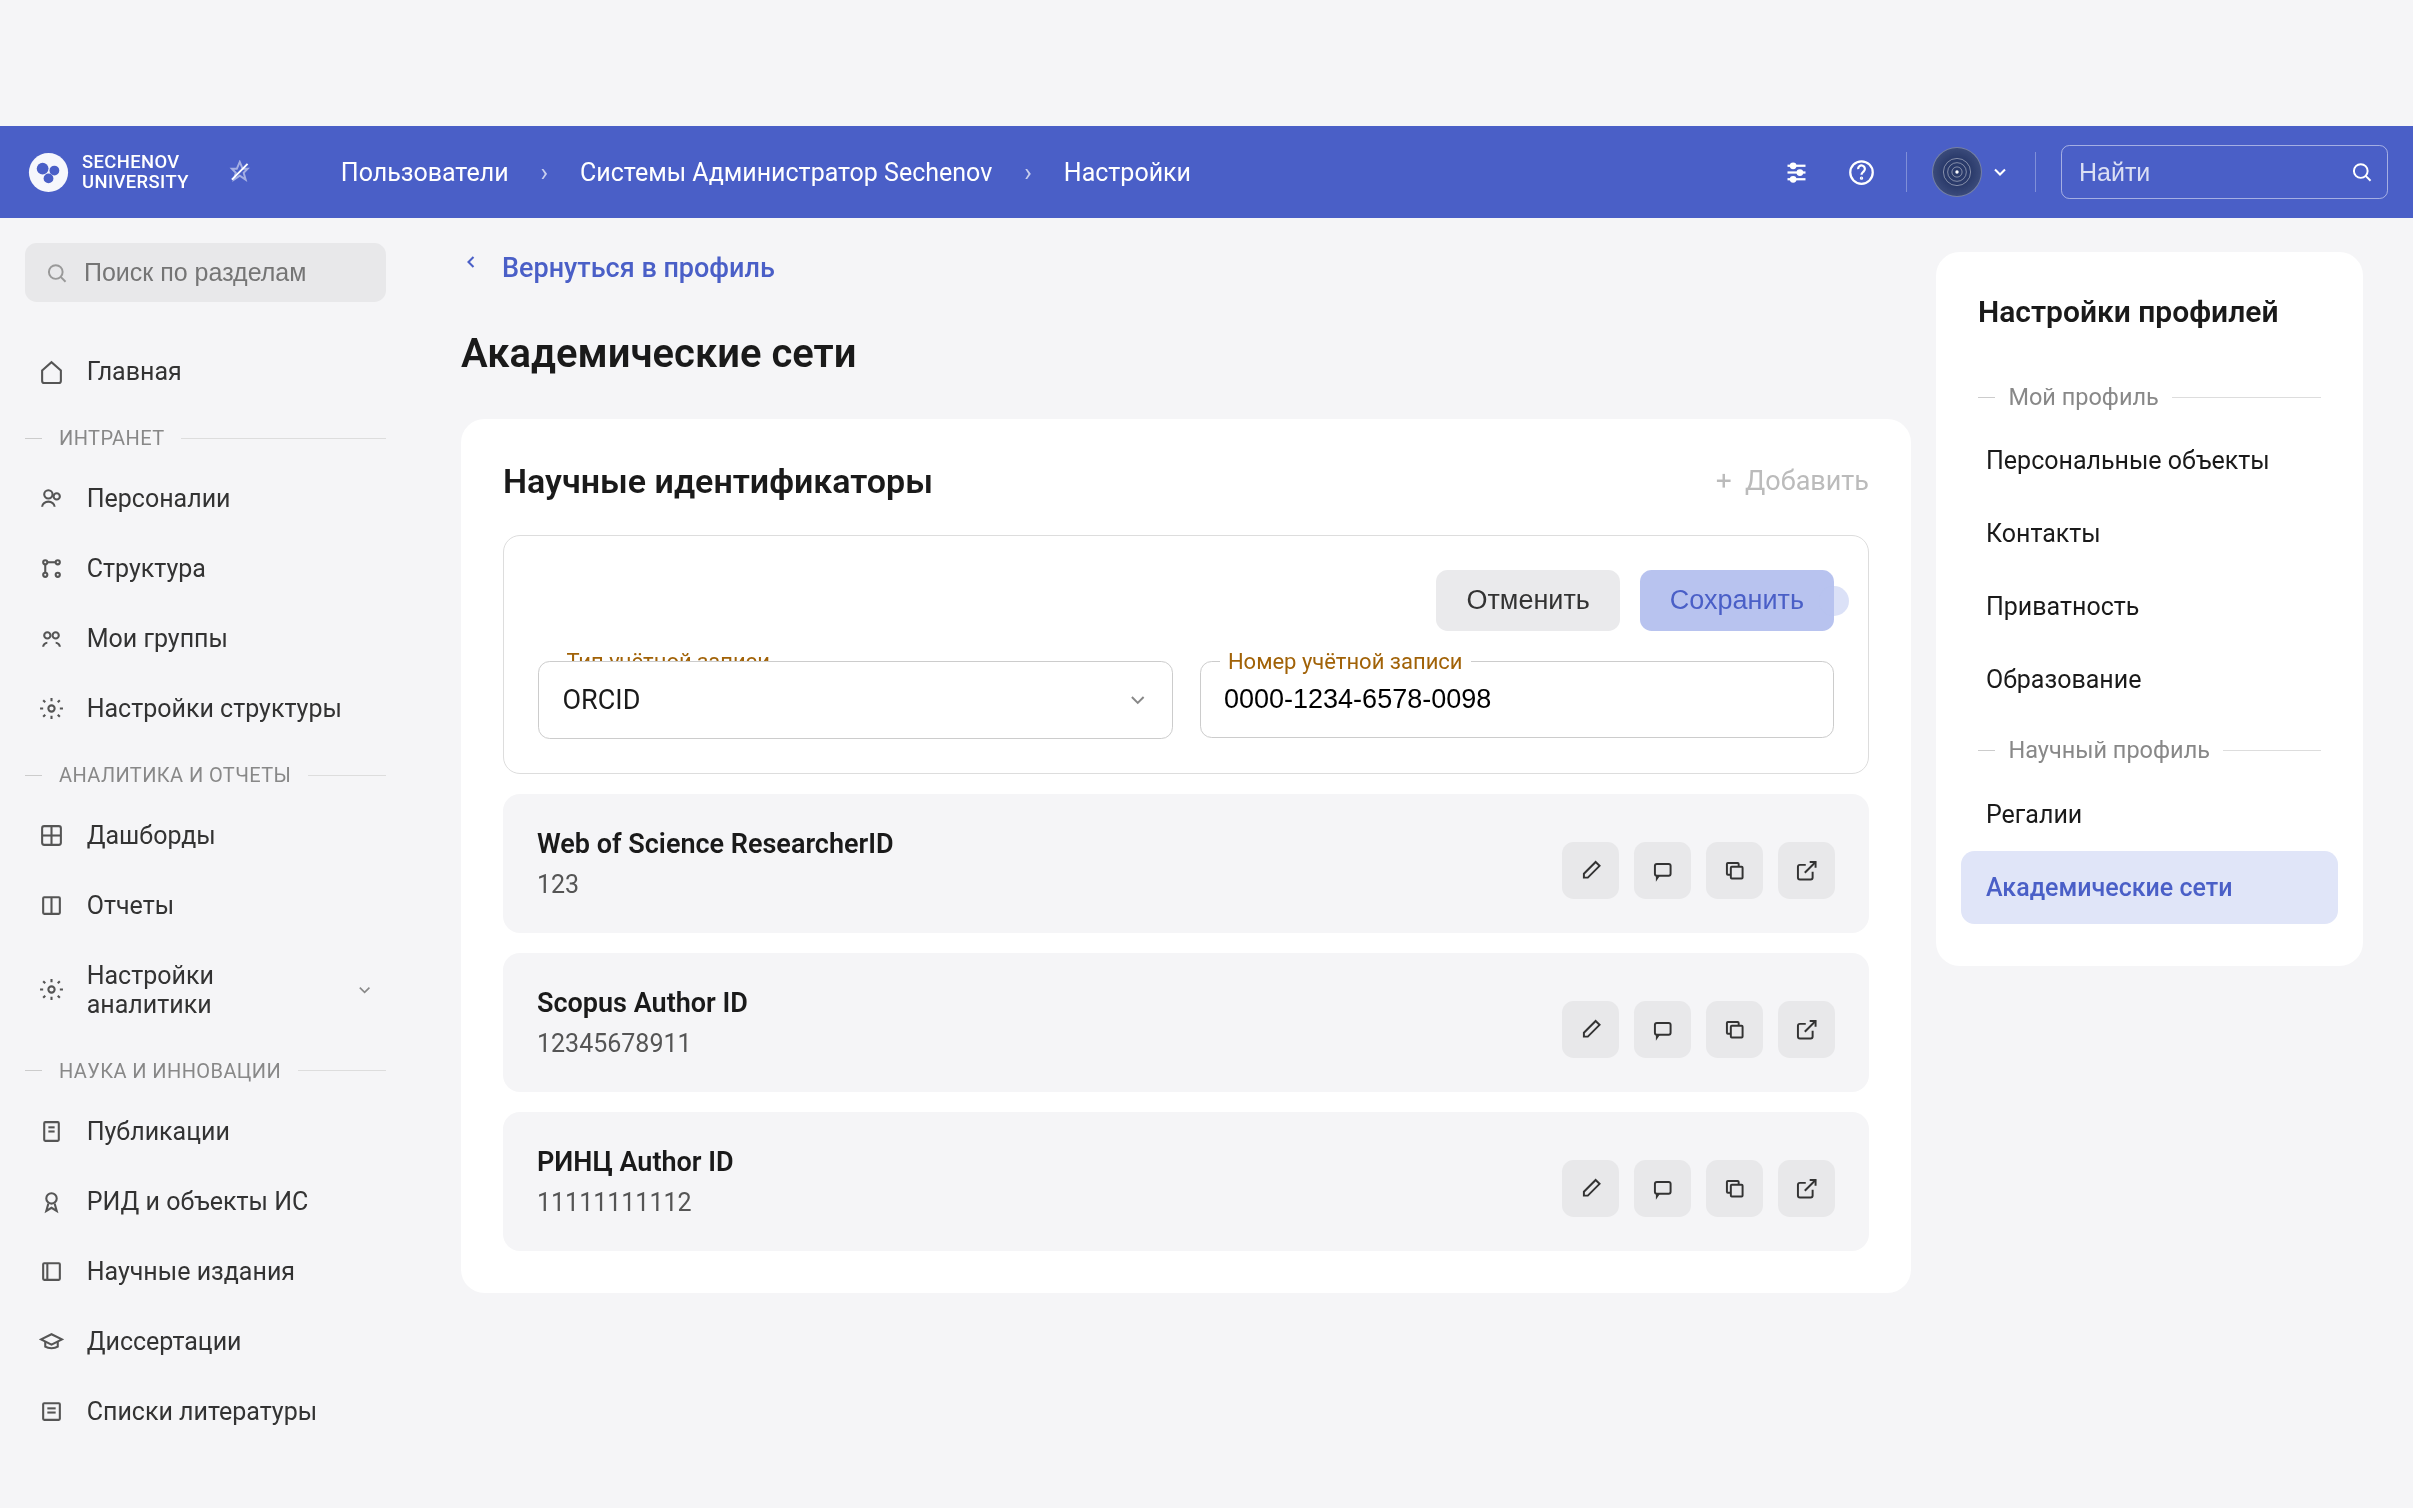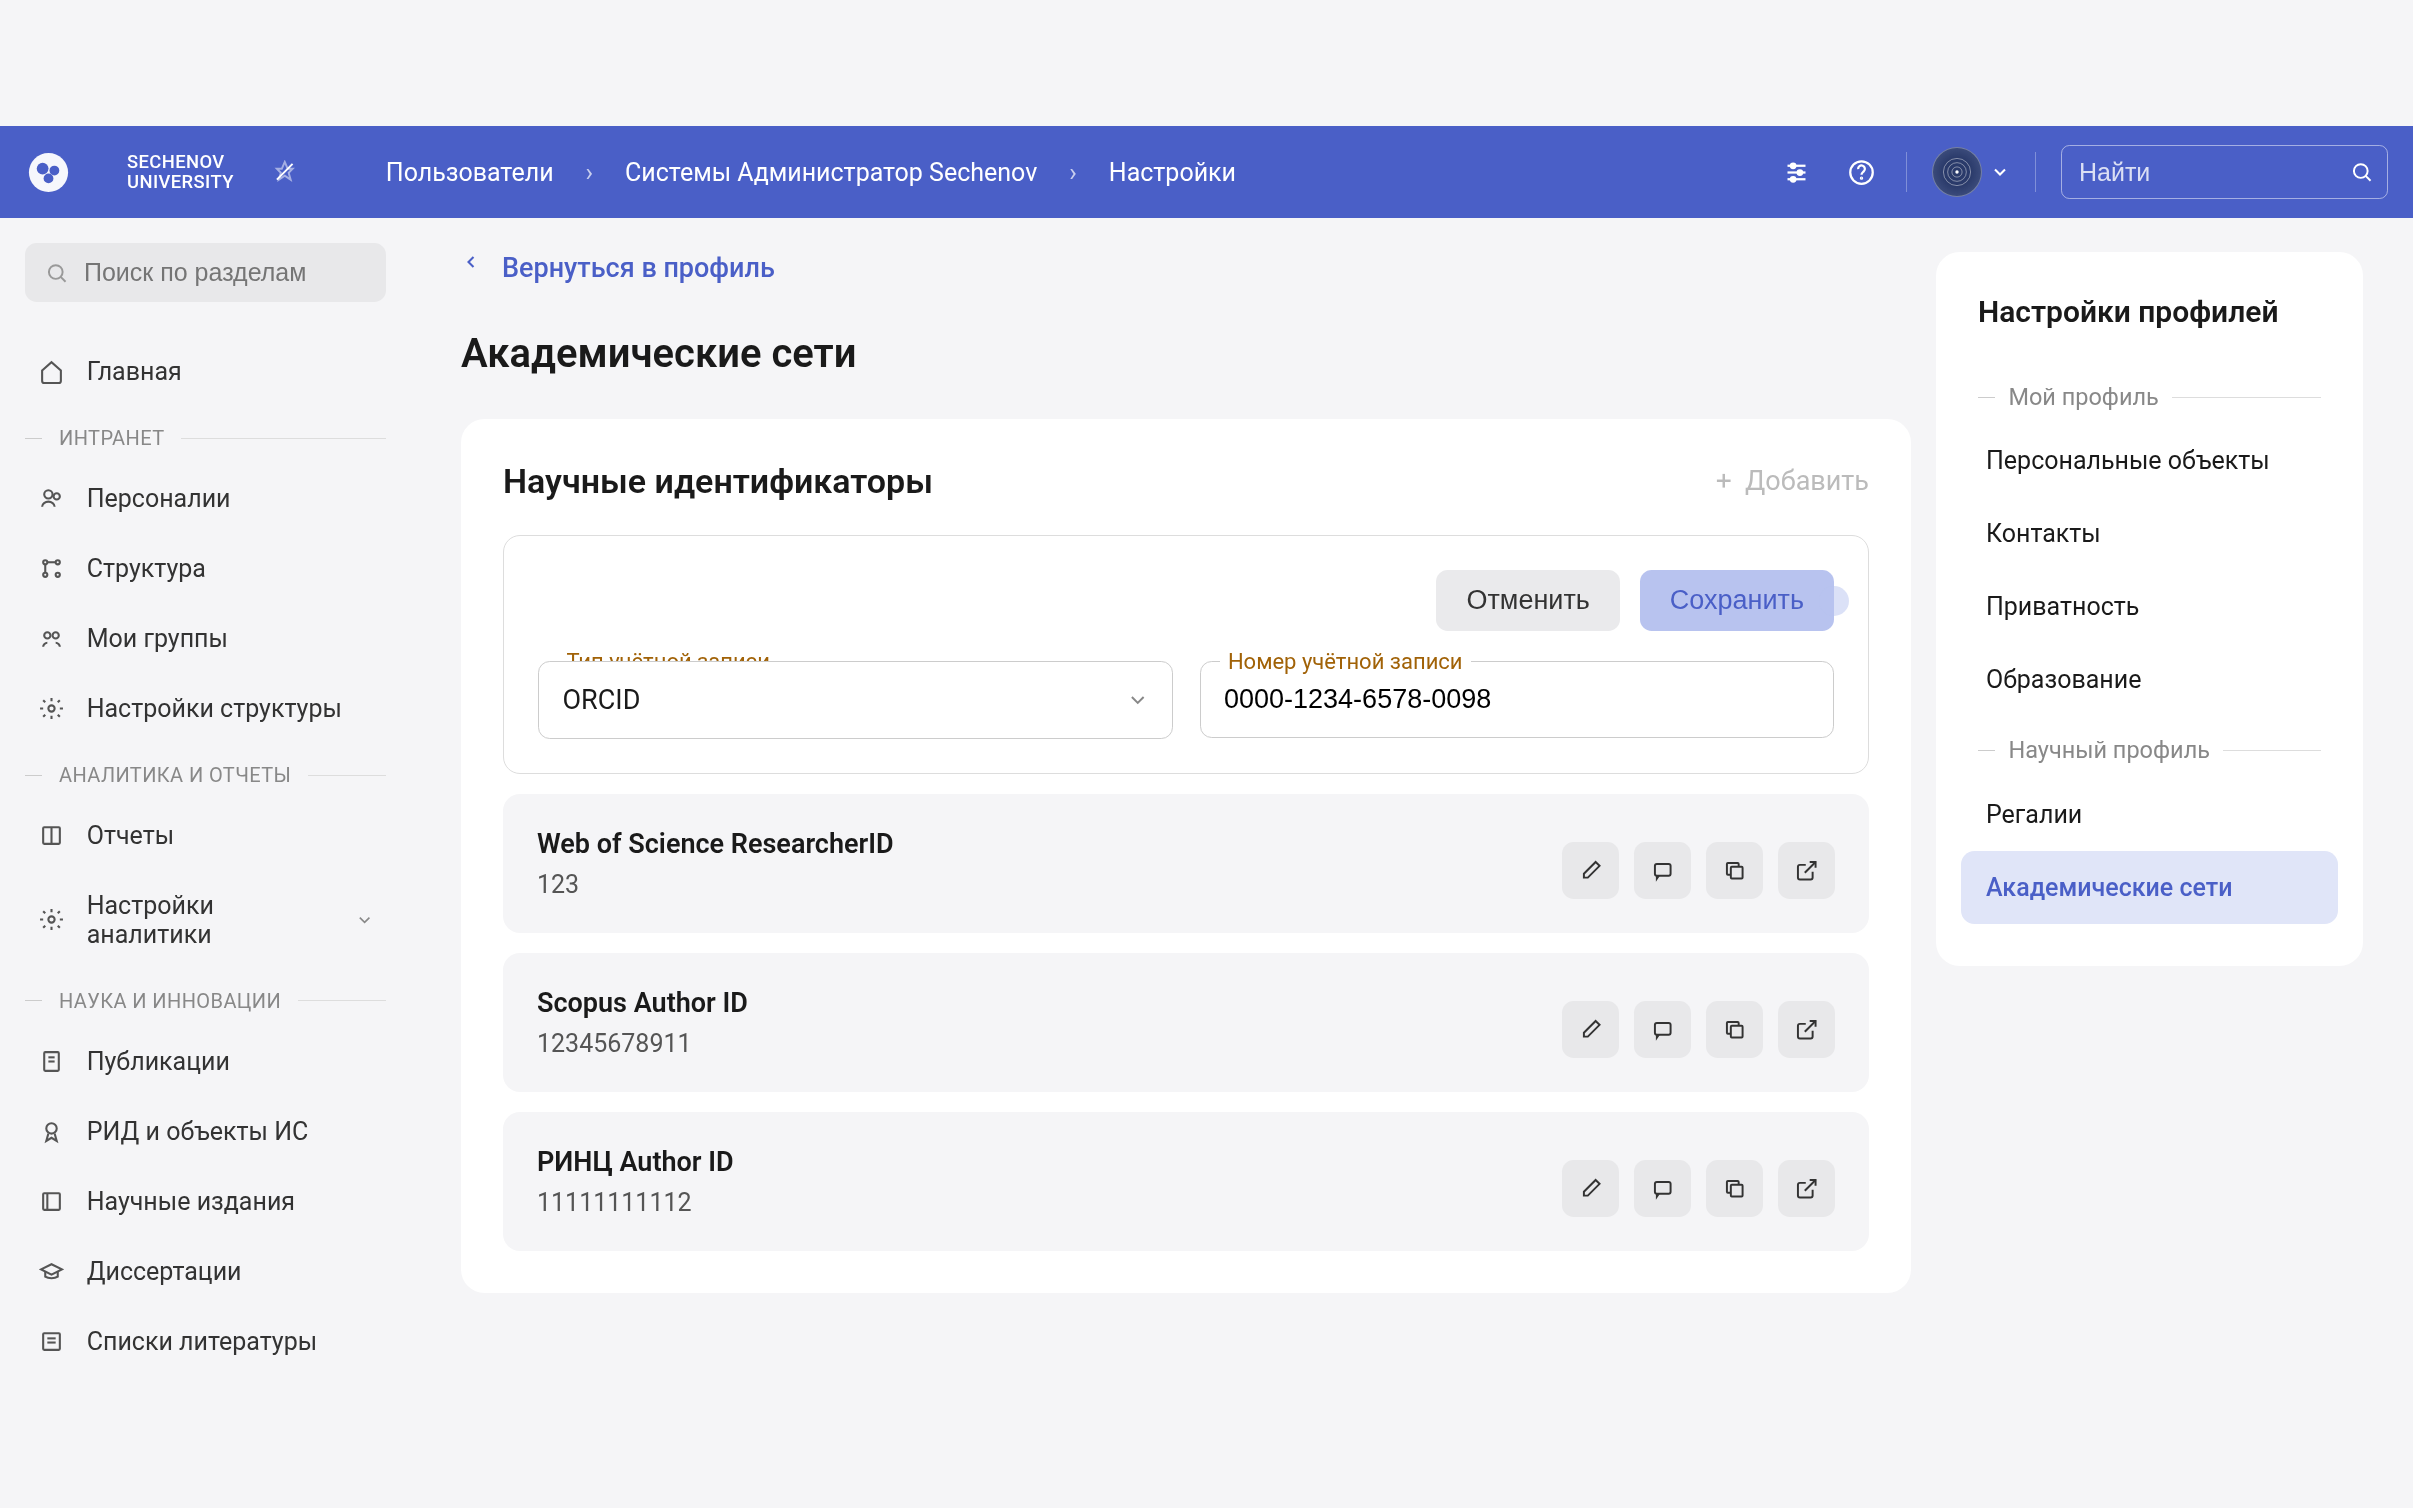--- a/index.html
+++ b/index.html
@@ -1,20 +1,20 @@
 <!DOCTYPE html>
 <html style="font-size:13.4px"><head>
 <meta charset="utf-8">
 <style>
 * { box-sizing: border-box; margin: 0; padding: 0; }
 body { font-family: -apple-system, BlinkMacSystemFont, 'Segoe UI', Roboto, sans-serif; background: #f5f5f7; color: #1a1a1a; font-size: 23.5px; }
 .header { background: #4a5fc7; height: 92px; display: flex; align-items: center; padding: 0 25px; margin-top: 126px; }
 .logo { display: flex; align-items: center; gap: 10px; color: white; margin-right: 34px; }
 .logo-icon { width: 47px; height: 47px; }
-.logo-text { font-size: 18.4px; line-height: 1.1; font-weight: 500; letter-spacing: 0.4px; margin-left: 45px; }
+.logo-text { font-size: 18.4px; line-height: 1.1; font-weight: 500; letter-spacing: 0.4px; }
 .pin-btn { width: 34px; height: 34px; display: flex; align-items: center; justify-content: center; cursor: pointer; margin-right: 84px; }
 .breadcrumbs { display: flex; align-items: center; gap: 32px; color: white; font-size: 25px; flex: 1; }
 .breadcrumb-sep { color: rgba(255,255,255,0.7); }
 .header-right { display: flex; align-items: center; gap: 25px; }
 .header-icon-btn { width: 40px; height: 40px; display: flex; align-items: center; justify-content: center; cursor: pointer; color: white; }
 .header-divider { width: 0.8px; height: 40px; background: rgba(255,255,255,0.3); }
 .avatar { width: 50px; height: 50px; border-radius: 50%; background: radial-gradient(circle, #2a3a6a 40%, #4a5a8a 100%); position: relative; border: 1.7px solid rgba(255,255,255,0.3); display:flex; align-items:center; justify-content:center; }
 .search-input { background: transparent; border: 0.8px solid rgba(255,255,255,0.5); border-radius: 8.4px; padding: 11.7px 17px; color: white; font-size: 25px; width: 327px; }
 .search-input::placeholder { color: rgba(255,255,255,0.8); }
 .search-wrap { position: relative; }
@@ -200,20 +200,30 @@
         <span>Настройки структуры</span>
       </div>
 
     <div class="nav-section">
         <span class="nav-section-dash"></span>
         <span>АНАЛИТИКА И ОТЧЕТЫ</span>
       </div>
     <div class="nav-item">
         <span class="nav-item-icon">
           <svg width="25" height="25" viewBox="0 0 24 24" fill="none" stroke="currentColor" stroke-width="2">
+            <rect x="3" y="3" width="18" height="18" rx="2"></rect>
+            <line x1="3" y1="12" x2="21" y2="12"></line>
+            <line x1="12" y1="3" x2="12" y2="21"></line>
+          </svg>
+        </span>
+        <span>Дашборды</span>
+      </div>
+    <div class="nav-item">
+        <span class="nav-item-icon">
+          <svg width="25" height="25" viewBox="0 0 24 24" fill="none" stroke="currentColor" stroke-width="2">
             <rect x="4" y="4" width="16" height="16" rx="1"></rect>
             <line x1="12" y1="4" x2="12" y2="20"></line>
           </svg>
         </span>
         <span>Отчеты</span>
       </div>
     <div class="nav-item">
         <span class="nav-item-icon">
           <svg width="25" height="25" viewBox="0 0 24 24" fill="none" stroke="currentColor" stroke-width="2">
             <circle cx="12" cy="12" r="3"></circle>

